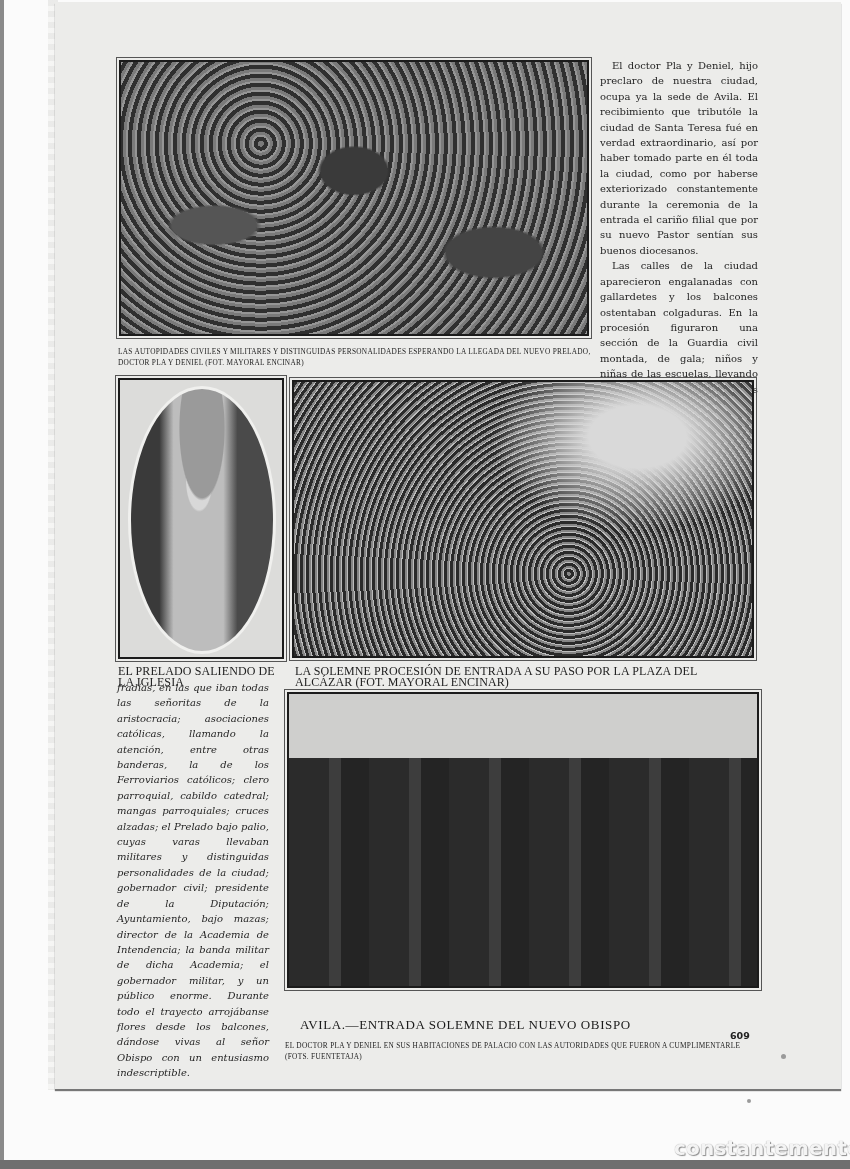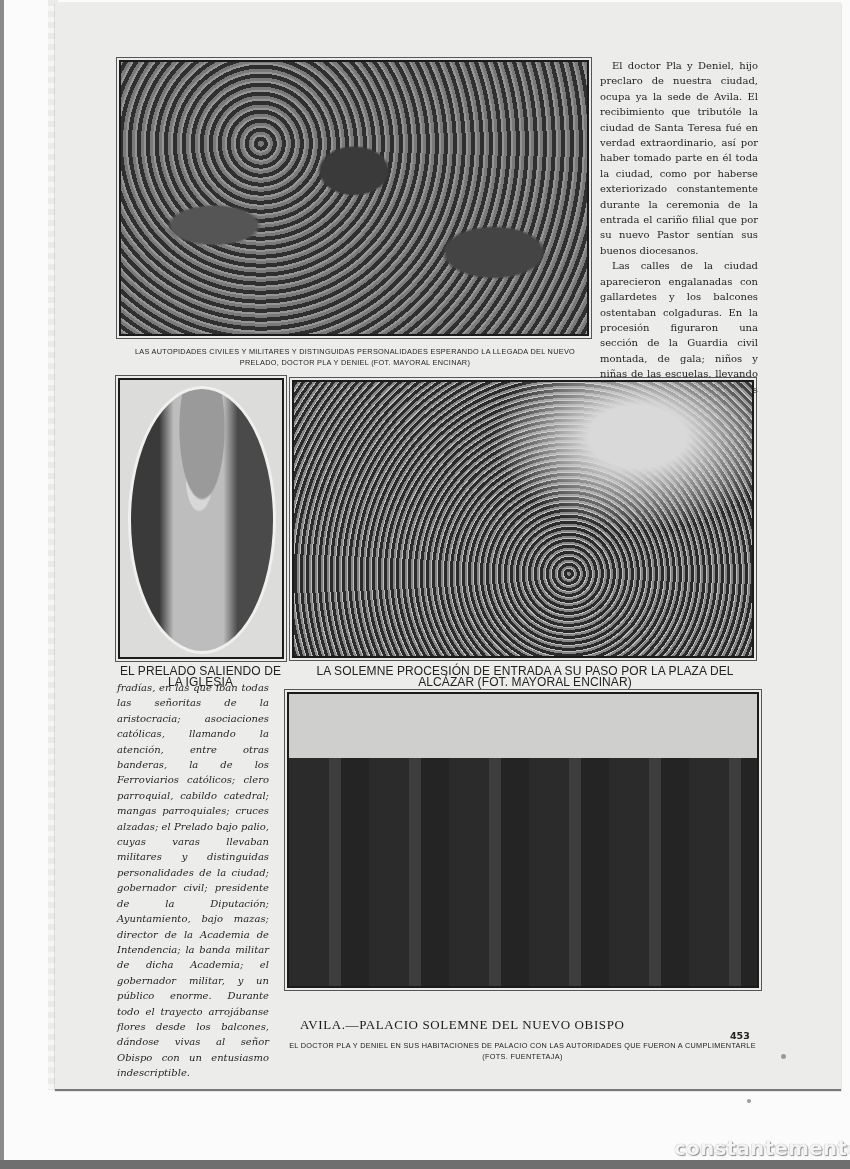--- a/index.html
+++ b/index.html
@@ -26,21 +26,21 @@
       linear-gradient(to bottom, #cfcfcd 0 22%, transparent 22%),
       repeating-linear-gradient(to right, #2b2b2b 0 40px, #3d3d3d 40px 52px, #242424 52px 80px),
       #2c2c2c;
   }
   .oval-frame { position:absolute; left:118px; top:378px; width:162px; height:277px; border:2px solid #1b1b1b; outline:1px solid #555; outline-offset:2px; background:#dcdcda; }
   .oval { position:absolute; left:8px; top:6px; width:142px; height:262px; border-radius:50%; border:3px solid #f0f0ee; background:
       radial-gradient(ellipse at 50% 15%, #9a9a9a 0 22%, transparent 23%),
       radial-gradient(ellipse at 48% 35%, #d8d8d8 0 12%, transparent 13%),
       linear-gradient(to right, #3a3a3a 0 20%, #bdbdbd 30% 65%, #4a4a4a 75%);
   }
-  .caption { position:absolute; font-family:Liberation Sans, sans-serif; font-size:7.3px; letter-spacing:.3px; color:#222; text-transform:uppercase; line-height:11px; text-align:center; }
+  .caption { position:absolute; font-family:Liberation Serif, serif; font-size:7.3px; letter-spacing:.3px; color:#222; text-transform:uppercase; line-height:11px; }
   .col { position:absolute; font-family:"DejaVu Serif", serif; font-size:10px; line-height:15.4px; color:#1f1f1f; text-align:justify; }
   .col p { margin:0; text-indent:12px; }
   .col p.noind { text-indent:0; }
   .title { position:absolute; left:300px; top:1017px; font-family:"Liberation Serif", serif; font-size:13px; letter-spacing:.6px; color:#1a1a1a; }
   .pagenum { position:absolute; left:730px; top:1030px; font-family:"DejaVu Sans", sans-serif; font-weight:bold; font-size:9.5px; color:#222; }
   .watermark { position:absolute; left:674px; top:1136px; font-family:"DejaVu Sans", sans-serif; font-weight:bold; font-size:20px; color:#f4f4f4; letter-spacing:.2px; text-shadow: 0 0 1px #9a9a9a, 1px 1px 1px #8c8c8c; }
   .speck { position:absolute; width:5px; height:5px; border-radius:50%; background:#9a9a9a; }
 </style>
 </head>
 <body>
@@ -66,20 +66,20 @@
 <div class="photo crowd2" style="left:292px; top:380px; width:458px; height:274px;"></div>
 <div class="caption" style="left:295px; top:666px; width:460px; font-size:12px; letter-spacing:.1px;">LA SOLEMNE PROCESIÓN DE ENTRADA A SU PASO POR LA PLAZA DEL ALCÁZAR (FOT. MAYORAL ENCINAR)</div>
 
 <div class="col" style="left:117px; top:680px; width:152px;font-style:italic;">
   <p class="noind">fradías, en las que iban todas las señoritas de la aristocracia; asociaciones católicas, llamando la atención, entre otras banderas, la de los Ferroviarios católicos; clero parroquial, cabildo catedral; mangas parroquiales; cruces alzadas; el Prelado bajo palio, cuyas varas llevaban militares y distinguidas personalidades de la ciudad; gobernador civil; presidente de la Diputación; Ayuntamiento, bajo mazas; director de la Academia de Intendencia; la banda militar de dicha Academia; el gobernador militar, y un público enorme. Durante todo el trayecto arrojábanse flores desde los balcones, dándose vivas al señor Obispo con un entusiasmo indescriptible.</p>
 </div>
 
 <div class="photo group" style="left:287px; top:692px; width:468px; height:292px;"></div>
 <div class="caption" style="left:285px; top:1040px; width:475px;">EL DOCTOR PLA Y DENIEL EN SUS HABITACIONES DE PALACIO CON LAS AUTORIDADES QUE FUERON A CUMPLIMENTARLE (FOTS. FUENTETAJA)</div>
 
-<div class="title">AVILA.—PALACIO SOLEMNE DEL NUEVO OBISPO</div>
-<div class="pagenum">453</div>
+<div class="title">AVILA.—ENTRADA SOLEMNE DEL NUEVO OBISPO</div>
+<div class="pagenum">609</div>
 
 <div class="speck" style="left:781px; top:1054px;"></div>
 <div class="speck" style="left:747px; top:1099px; width:4px; height:4px;"></div>
 
 <div class="bottom-edge"></div>
 <div class="watermark">constantemente</div>
 
 </body></html>

